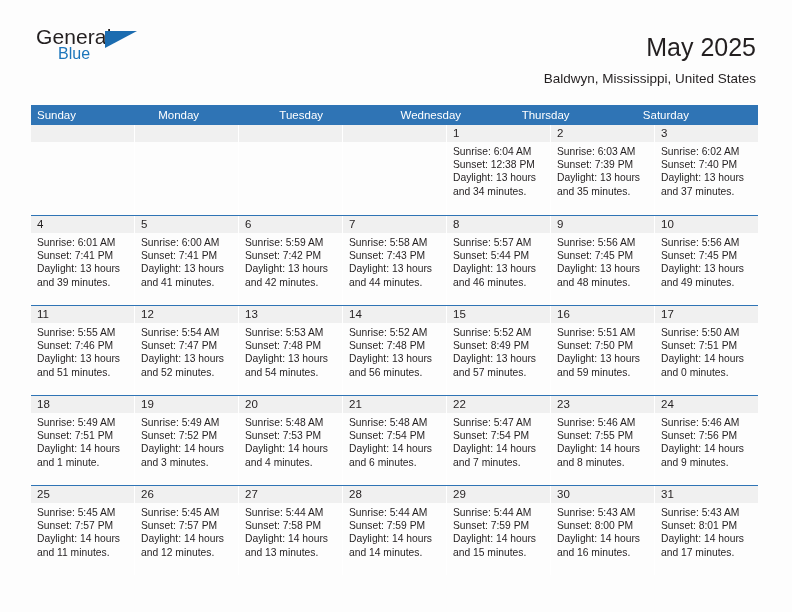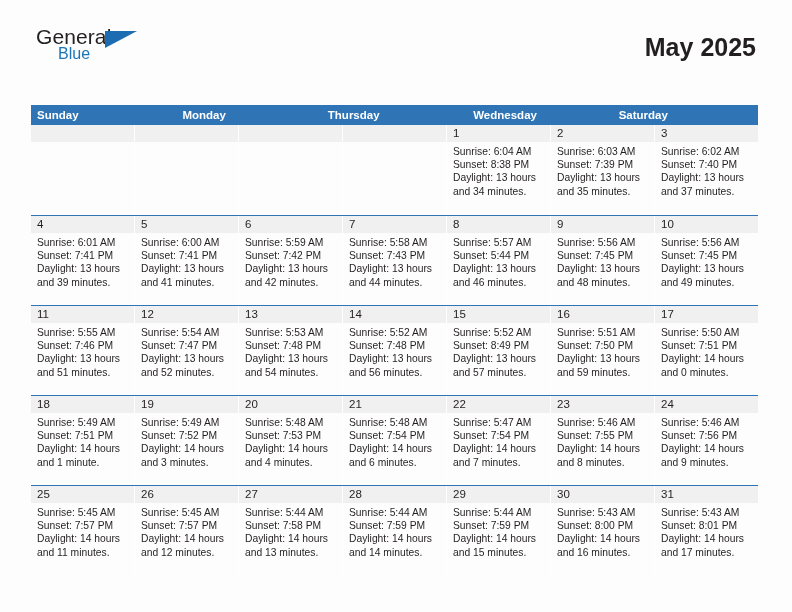--- a/index.html
+++ b/index.html
@@ -56,21 +56,21 @@
   }
 
   .title-block {
     position: absolute;
     right: 36px;
     top: 32px;
     text-align: right;
   }
   .cal-title {
     font-size: 25px;
-    font-weight: bold;
+    font-weight: normal;
     color: #231f20;
     line-height: 30px;
     white-space: nowrap;
   }
   .cal-subtitle {
     font-size: 13.5px;
     color: #231f20;
     line-height: 18px;
     margin-top: 8px;
     white-space: nowrap;
@@ -89,21 +89,20 @@
     height: 20px;
   }
   .weekday-cell {
     flex: 1 1 0;
     color: #ffffff;
     font-size: 11.5px;
     line-height: 20px;
     padding-left: 6px;
     box-sizing: border-box;
     white-space: nowrap;
-    font-weight: bold;
   }
 
   .week-row {
     display: flex;
     height: 90px;
     border-top: 1.6px solid #2f74b5;
     box-sizing: border-box;
   }
   .week-row:first-of-type {
     border-top: none;
@@ -141,51 +140,53 @@
 <div class="page-header">
 
   <div class="brand">
     <span class="brand-row1">General</span>
     <span class="brand-row2">Blue</span>
     <span class="brand-triangle"></span>
   </div>
 
   <div class="title-block">
     <div class="cal-title">May 2025</div>
+    <div class="cal-subtitle">Baldwyn, Mississippi, United States</div>
   </div>
 
 </div>
 
 <div class="calendar">
   <div class="weekday-header">
       <div class="weekday-cell">Sunday</div>
       <div class="weekday-cell">Monday</div>
+      <div class="weekday-cell">Tuesday</div>
+      <div class="weekday-cell">Wednesday</div>
       <div class="weekday-cell">Thursday</div>
-      <div class="weekday-cell">Wednesday</div>
       <div class="weekday-cell">Saturday</div>
     </div>
   <div class="week-body">
       <div class="week-row">
         <div class="day-cell empty">
           <div class="day-number"></div>
         </div>
         <div class="day-cell empty">
           <div class="day-number"></div>
         </div>
         <div class="day-cell empty">
           <div class="day-number"></div>
         </div>
         <div class="day-cell empty">
           <div class="day-number"></div>
         </div>
         <div class="day-cell">
           <div class="day-number">1</div>
           <div class="day-info">
             <div>Sunrise: 6:04 AM</div>
-            <div>Sunset: 8:38 PM</div>
+            <div>Sunset: 12:38 PM</div>
             <div>Daylight: 13 hours</div>
             <div>and 34 minutes.</div>
           </div>
         </div>
         <div class="day-cell">
           <div class="day-number">2</div>
           <div class="day-info">
             <div>Sunrise: 6:03 AM</div>
             <div>Sunset: 7:39 PM</div>
             <div>Daylight: 13 hours</div>

